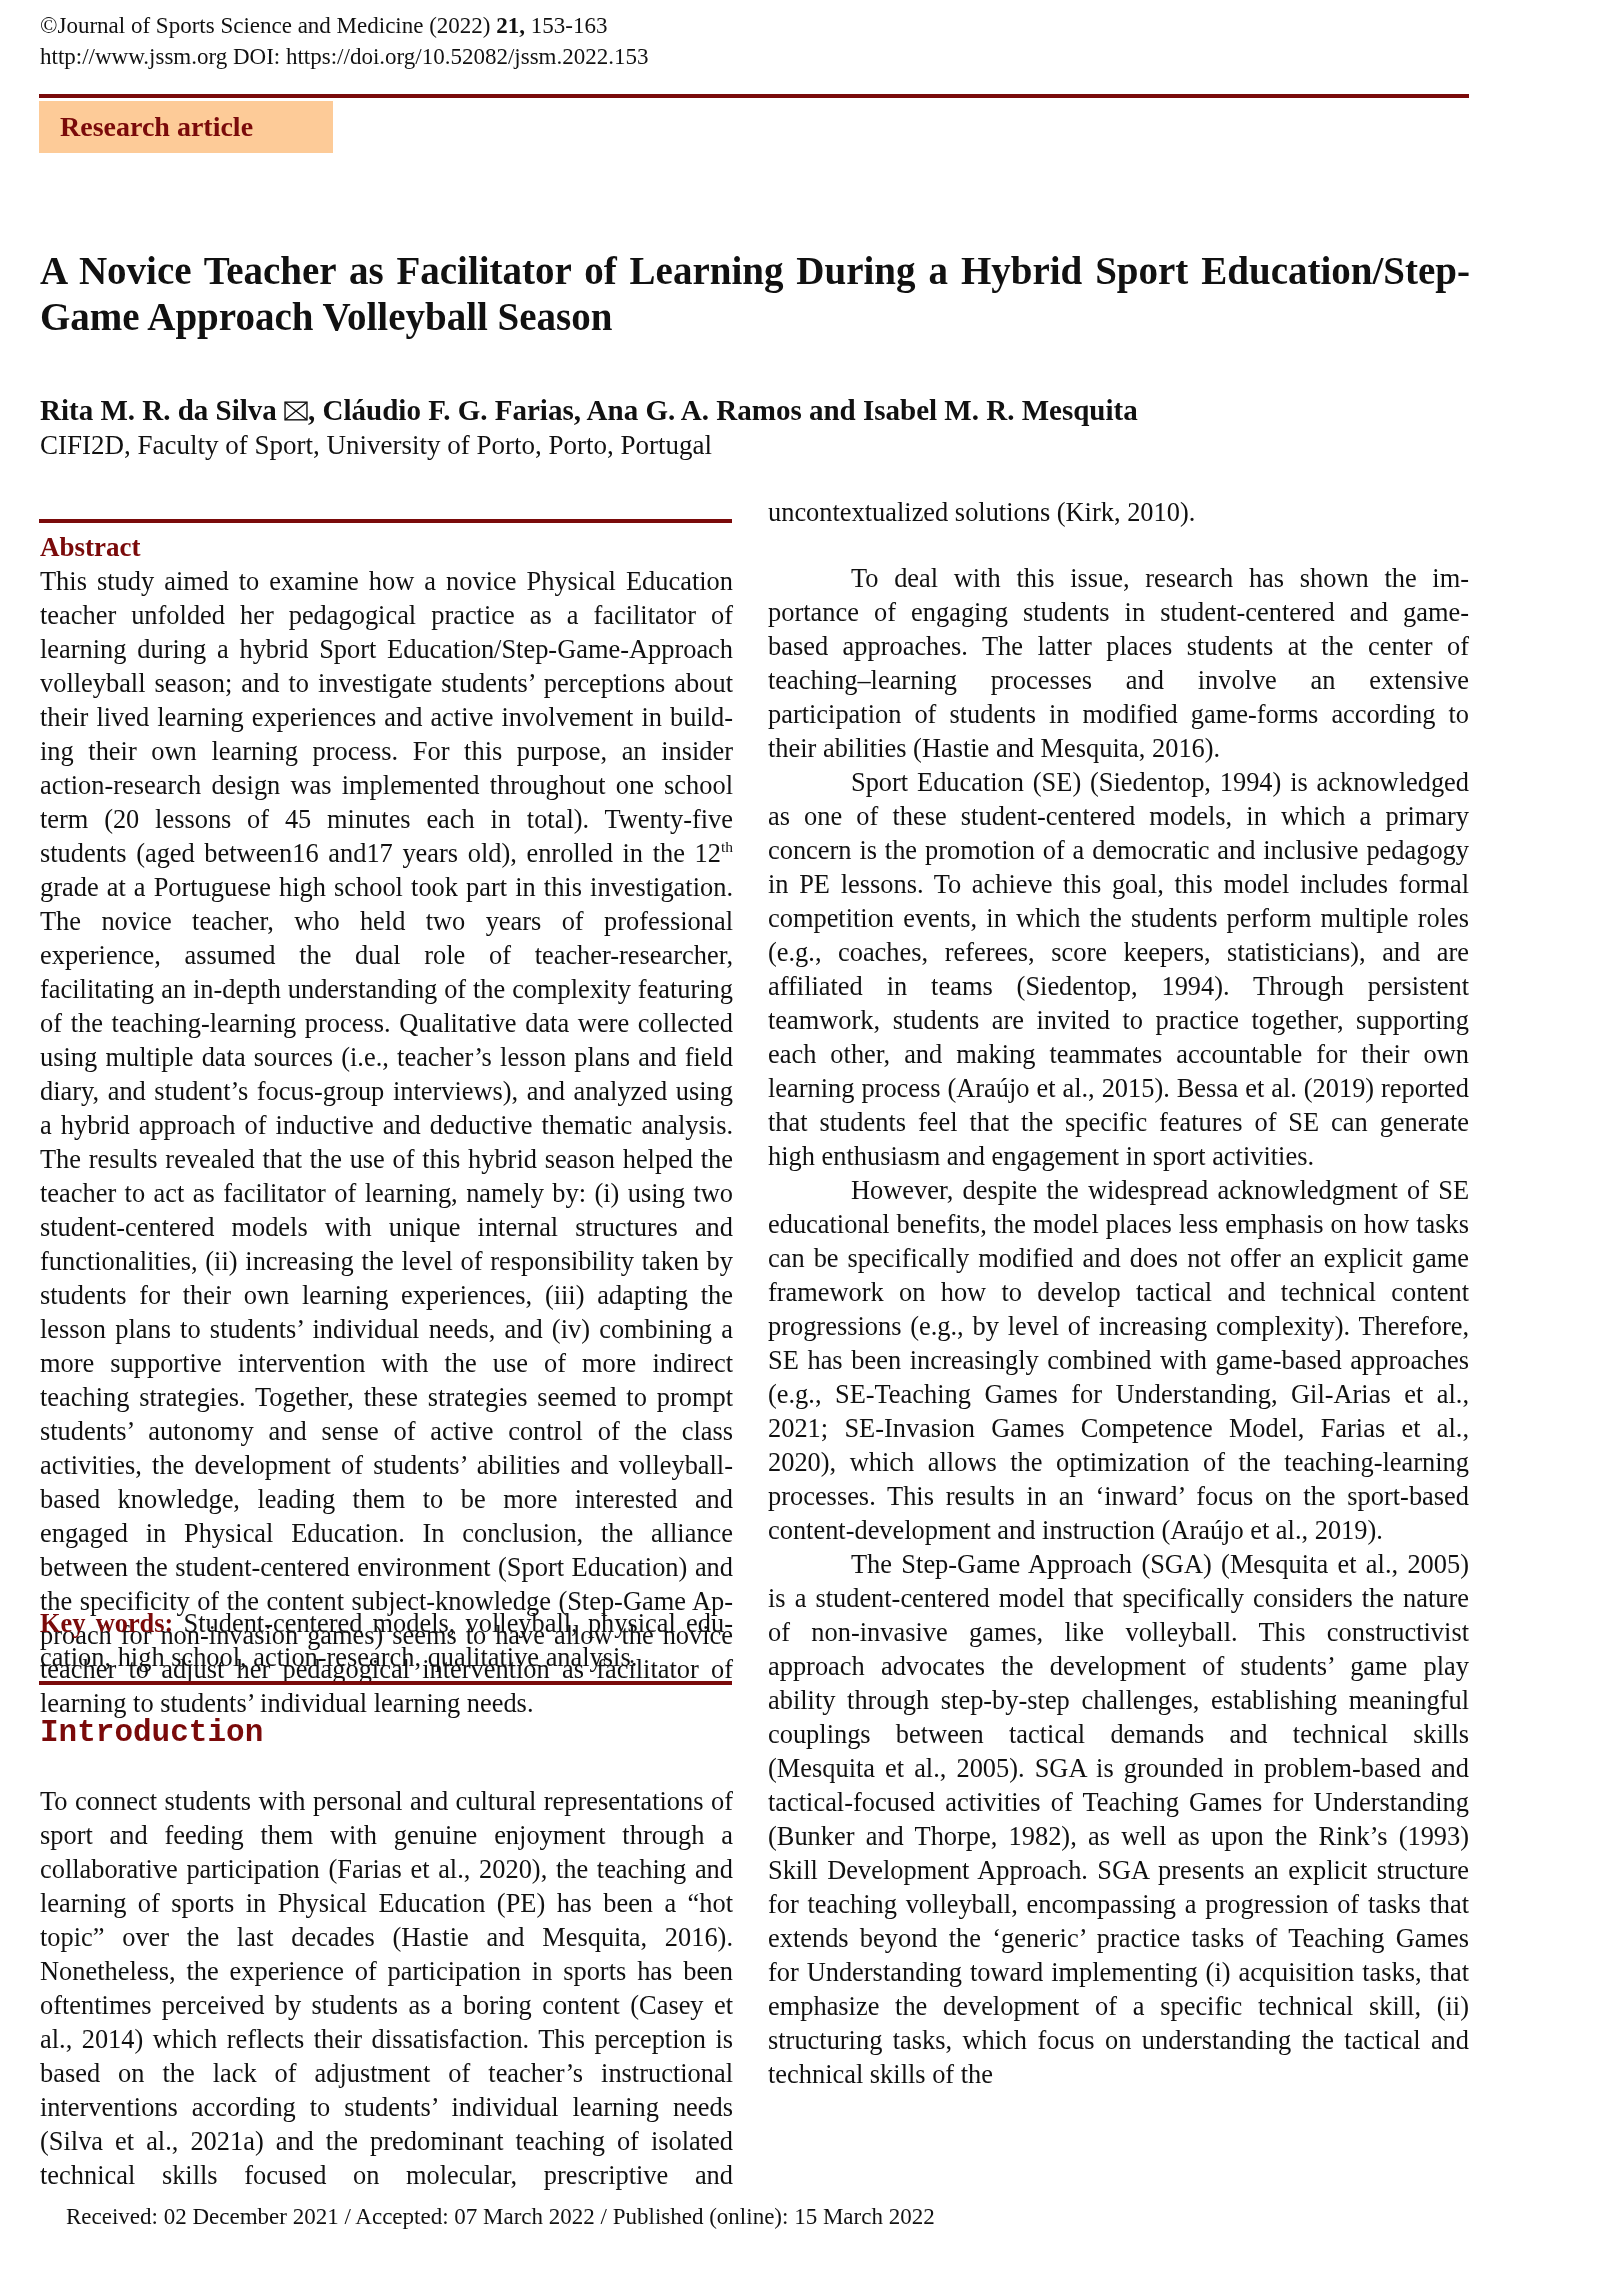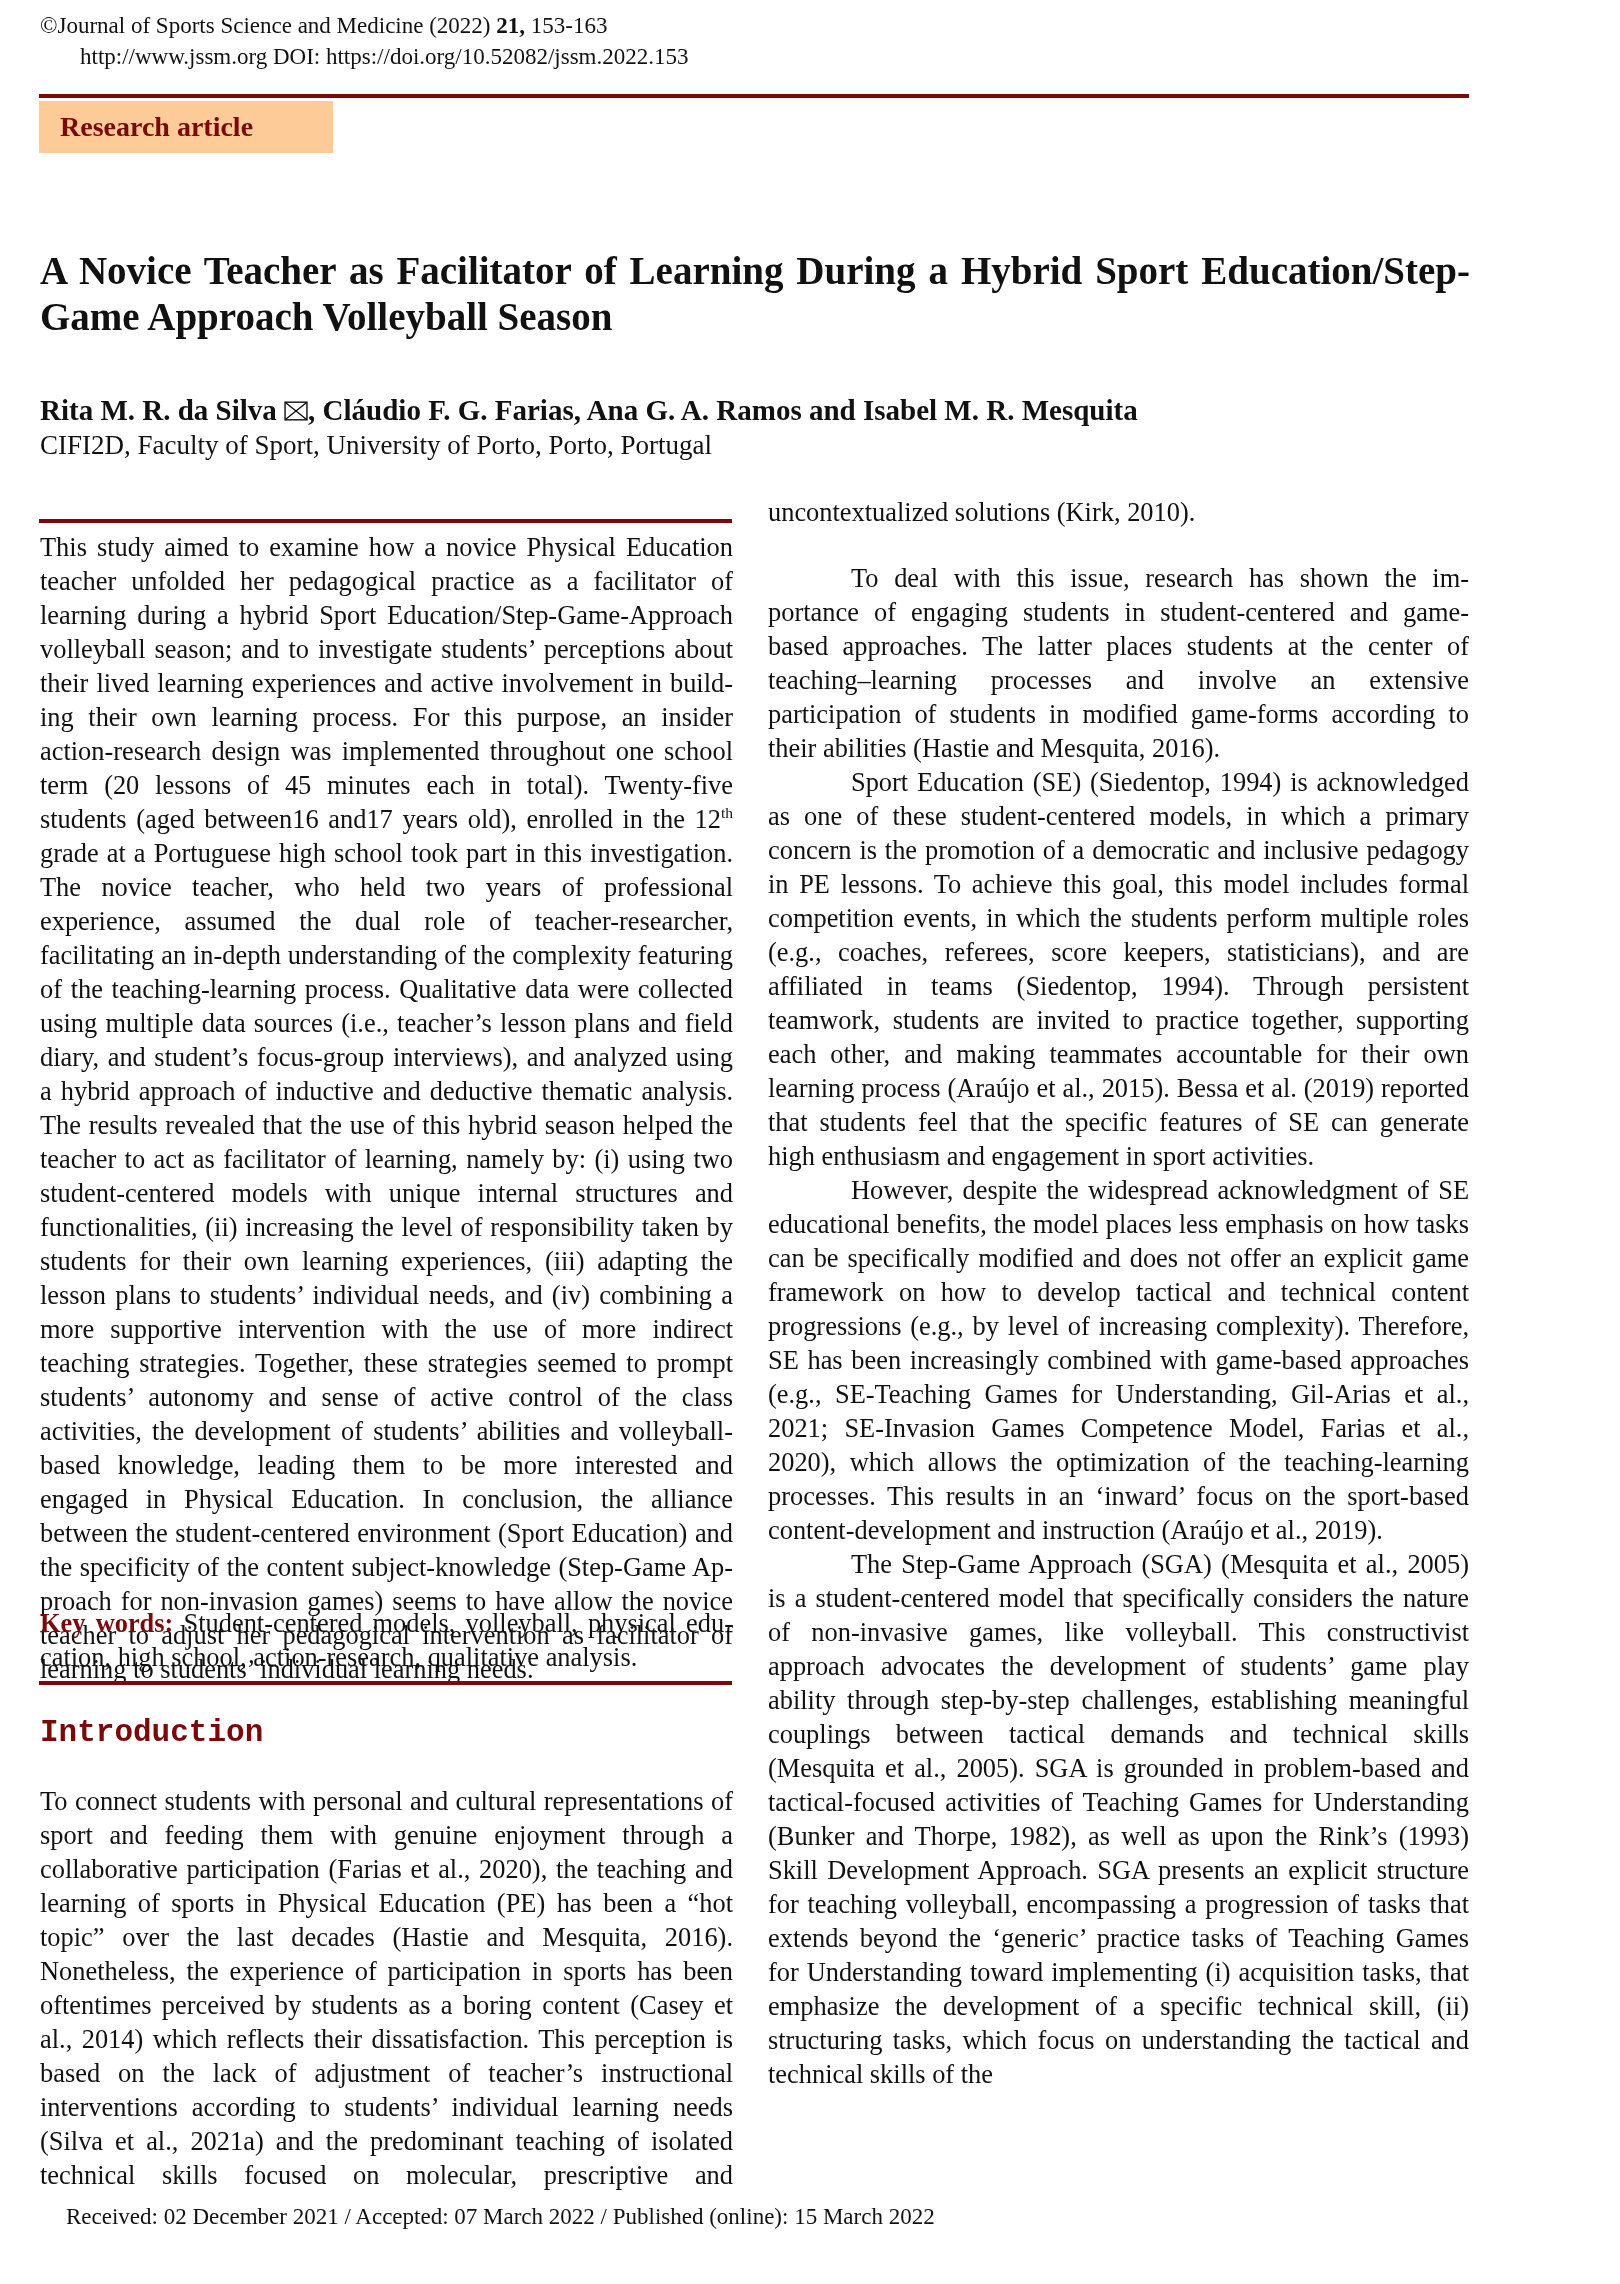--- a/index.html
+++ b/index.html
@@ -20,38 +20,39 @@
   .kw-label { color:#7a0a0a; font-weight:bold; }
   .footer { position:absolute; left:40px; top:2204px; font-size:23px;margin-left:26px; }
   .mail-icon { display:inline-block; width:24px; height:20px; vertical-align:-1.4px; }
 </style>
 </head>
 <body>
 
 <div class="abs hdr-line" style="left:40px; top:10px;">
   <span>©Journal of Sports Science and Medicine (2022) </span><b>21,</b><span> 153-163</span>
 </div>
-<div class="abs hdr-line" style="left:40px; top:41px;margin-left:40px;">http://www.jssm.org DOI: https://doi.org/10.52082/jssm.2022.153</div>
+<div class="abs hdr-line" style="left:40px; top:41px;">http://www.jssm.org DOI: https://doi.org/10.52082/jssm.2022.153</div>
 
 <div class="rule" style="left:39px; top:94px; width:1430px;"></div>
 <div class="badge">
   <span>Research article</span>
 </div>
 
 <div class="title">A Novice Teacher as Facilitator of Learning During a Hybrid Sport Education/Step-Game Approach Volleyball Season</div>
 <div class="authors">
   <span>Rita M. R. da Silva </span><svg class="mail-icon" viewBox="0 0 34 28">
       <rect x="1.5" y="1.5" width="31" height="25" fill="none" stroke="#111" stroke-width="2"></rect>
       <path d="M1.5 1.5 L32.5 26.5 M32.5 1.5 L1.5 26.5" stroke="#111" stroke-width="2" fill="none"></path>
     </svg><span>, Cláudio F. G. Farias, Ana G. A. Ramos and Isabel M. R. Mesquita</span>
 </div>
 <div class="affil">CIFI2D, Faculty of Sport, University of Porto, Porto, Portugal</div>
 
 <div class="rule" style="left:39px; top:519px; width:693px;"></div>
 <div class="col" style="left:40px; top:530px; width:693px;">
+  <p class="sec-head" style="font-size:27px;">Abstract</p>
   <p><span>This study aimed to examine how a novice Physical Education teacher unfolded her pedagogical practice as a facilitator of learn­ing during a hybrid Sport Education/Step-Game-Approach vol­leyball season; and to investigate students’ perceptions about their lived learning experiences and active involvement in build­ing their own learning process. For this purpose, an insider action-research design was implemented throughout one school term (20 lessons of 45 minutes each in total). Twenty-five students (aged between16 and17 years old), enrolled in the 12</span><sup style="font-size:15.5px; line-height:0;">th</sup><span> grade at a Portu­guese high school took part in this investigation. The novice teacher, who held two years of professional experience, assumed the dual role of teacher-researcher, facilitating an in-depth under­standing of the complexity featuring of the teaching-learning pro­cess. Qualitative data were collected using multiple data sources (i.e., teacher’s lesson plans and field diary, and student’s focus-group interviews), and analyzed using a hybrid approach of in­ductive and deductive thematic analysis. The results revealed that the use of this hybrid season helped the teacher to act as facilitator of learning, namely by: (i) using two student-centered models with unique internal structures and functionalities, (ii) increasing the level of responsibility taken by students for their own learning experiences, (iii) adapting the lesson plans to students’ individual needs, and (iv) combining a more supportive intervention with the use of more indirect teaching strategies. Together, these strategies seemed to prompt students’ autonomy and sense of active control of the class activities, the development of students’ abilities and volleyball-based knowledge, leading them to be more interested and engaged in Physical Education. In conclusion, the alliance between the student-centered environment (Sport Education) and the specificity of the content subject-knowledge (Step-Game Ap­proach for non-invasion games) seems to have allow the novice teacher to adjust her pedagogical intervention as facilitator of learning to students’ individual learning needs.</span></p>
 </div>
 
 <div class="col" style="left:40px; top:1606px; width:693px;">
   <p><span class="kw-label">Key words:</span><span> Student-centered models, volleyball, physical edu­cation, high school, action-research, qualitative analysis.</span></p>
 </div>
 <div class="rule" style="left:39px; top:1681px; width:693px;"></div>
 
 <div class="abs sec-head" style="left:40px; top:1715px; font-size:31px;font-family:Liberation Mono, monospace;">Introduction</div>
 

